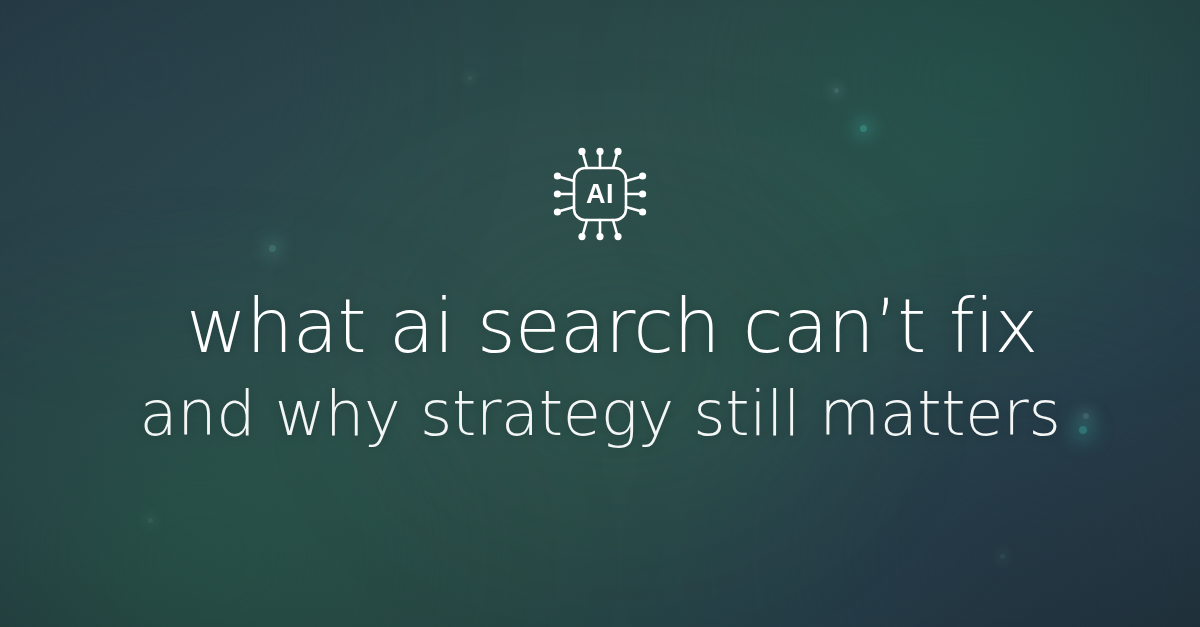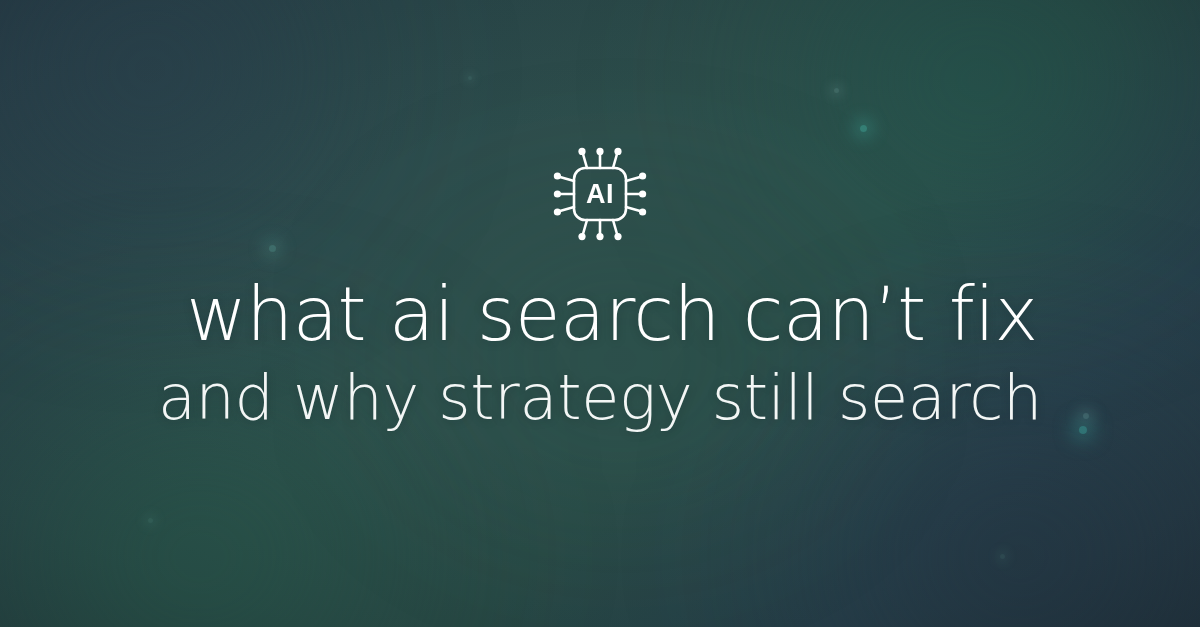--- a/index.html
+++ b/index.html
@@ -96,21 +96,21 @@
     display: block;
   }
 
   .headline-block {
     margin-top: 22px;
     width: 100%;
     text-align: center;
   }
 
   .headline {
-    margin: 4px;
+    margin: 16px;
     color: #ffffff;
     font-family: "DejaVu Sans", sans-serif;
     font-weight: 100;
     font-size: 74px;
     line-height: 1.04;
     letter-spacing: -0.5px;
     -webkit-font-smoothing: antialiased;
     text-shadow: 0 1px 10px rgba(10,25,28,0.22);
     padding-left: 24px;
   }
@@ -184,17 +184,17 @@
       <path d="M30 56 L16 56"></path>
       <circle cx="13.4" cy="56" r="3.6" fill="#ffffff" stroke="none"></circle>
       <path d="M30 69 L16 73"></path>
       <circle cx="13.4" cy="74" r="3.6" fill="#ffffff" stroke="none"></circle>
 
       <text id="chip-label" x="56" y="56" text-anchor="middle" dominant-baseline="central" fill="#ffffff" stroke="none" font-family="Liberation Sans, sans-serif" font-size="27" font-weight="bold" letter-spacing="0.5">AI</text>
     </svg>
 
     <div class="headline-block">
       <h1 class="headline">what ai search can’t fix</h1>
-      <h2 class="subhead">and why strategy still search</h2>
+      <h2 class="subhead">and why strategy still matters</h2>
     </div>
 
   </div>
 </div>
 
 </body></html>

